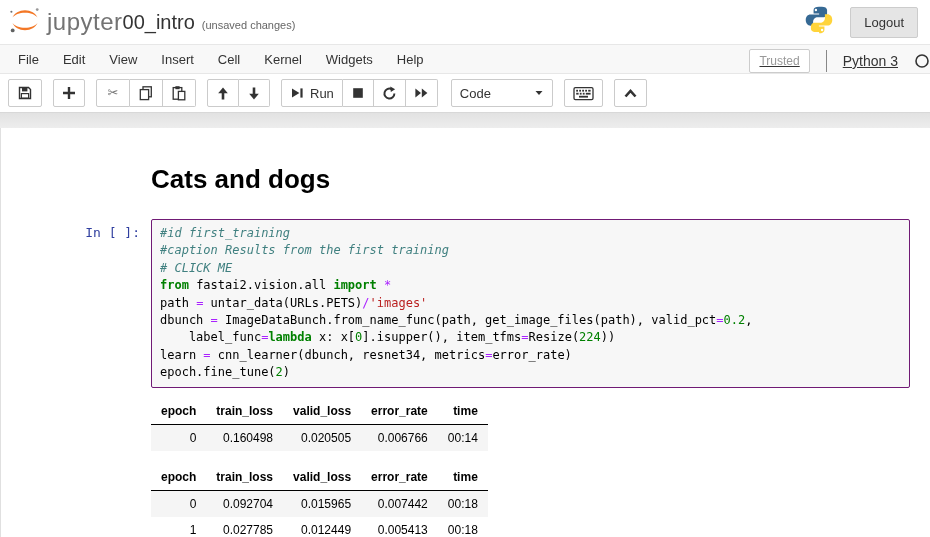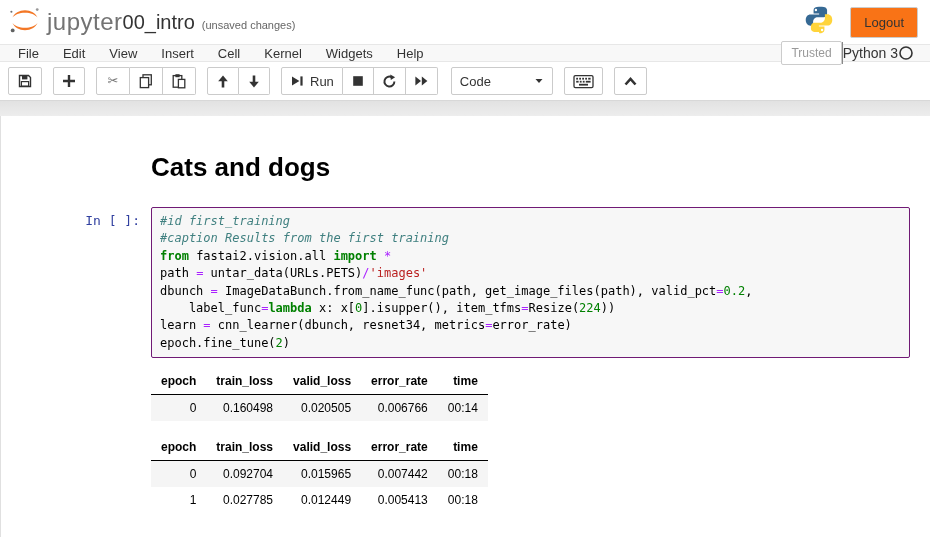--- a/index.html
+++ b/index.html
@@ -10,27 +10,27 @@
     background: #fff; color: #333; overflow: hidden;
   }
 
   
   .header { height: 44px; display: flex; align-items: center; padding: 0 12px 0 8px; background:#fff; }
   .logo { display:flex; align-items:center; cursor:pointer; }
   .logo-text { font-size: 24px; color: #737373; margin-left: 5px; letter-spacing: .5px; }
   .nb-title { font-size: 20px; color: #333; cursor: text; }
   .checkpoint { font-size: 11px; color: #666; margin-left: 7px; padding-top: 5px; }
   .header-right { margin-left: auto; display: flex; align-items: center; gap: 16px; }
-  .logout-btn { border:1px solid #ccc; background:#f97316; border-radius:2px; padding:7px 13px; font-size:13px; color:#333; cursor:pointer; font-family:inherit; }
-
-  
-  .menubar { height: 18px; background:#f8f8f8; border-top:1px solid #e7e7e7; border-bottom:1px solid #e7e7e7;
-             display:flex; align-items:center; padding: 0 16px 0 6px; font-size: 13px; }
+  .logout-btn { border:1px solid #ccc; background:#e5e5e5; border-radius:2px; padding:7px 13px; font-size:13px; color:#333; cursor:pointer; font-family:inherit; }
+
+  
+  .menubar { height: 30px; background:#f8f8f8; border-top:1px solid #e7e7e7; border-bottom:1px solid #e7e7e7;
+             display:flex; align-items:flex-end; padding: 0 0 0 6px; font-size: 13px; }
   .menu-item { padding: 6px 12px; cursor: pointer; color:#333; }
-  .menubar-right { margin-left:auto; display:flex; align-items:center; gap:0; }
+  .menubar-right { margin-left:auto; display:flex; align-items:center; gap:16px;text-decoration:underline; }
   .trusted { border:1px solid #ccc; border-radius:2px; color:#999; font-size:12px; padding:4px 9px; background:#fff; }
   .kernel-sep { width:1px; height:22px; background:#888; }
   .kernel-name { font-size:14px; color:#333; }
   .kernel-ind { display:flex; align-items:center; }
 
   
   .toolbar { height: 38px; display:flex; align-items:center; padding: 0 8px; gap: 11px; background:#fff; }
   .btn-group { display:flex; }
   .tb-btn { height:28px; min-width:31px; padding:0 8px; background:#fff; border:1px solid #cbcbcb;
             display:flex; align-items:center; justify-content:center; gap:6px;
@@ -271,20 +271,21 @@
 <div class="nb-container">
 
   <h1 class="md-heading">Cats and dogs</h1>
 
   <div class="cell-row">
     <div class="prompt-col">In [ ]:</div>
     <div class="code-box">
       <div>
           <div class="code-line"><span class="tk-comment">#id first_training</span></div>
           <div class="code-line"><span class="tk-comment">#caption Results from the first training</span></div>
+          <div class="code-line"><span class="tk-comment"># CLICK ME</span></div>
           <div class="code-line"><span class="tk-kw">from</span><span> fastai2.vision.all </span><span class="tk-kw">import</span><span class="tk-op"> *</span></div>
           <div class="code-line"><span>path </span><span class="tk-op">=</span><span> untar_data(URLs.PETS)</span><span class="tk-op">/</span><span class="tk-str">'images'</span></div>
           <div class="code-line"><span>dbunch </span><span class="tk-op">=</span><span> ImageDataBunch.from_name_func(path, get_image_files(path), valid_pct</span><span class="tk-op">=</span><span class="tk-num">0.2</span><span>,</span></div>
           <div class="code-line"><span>    label_func</span><span class="tk-op">=</span><span class="tk-kw">lambda</span><span> x: x[</span><span class="tk-num">0</span><span>].isupper(), item_tfms</span><span class="tk-op">=</span><span>Resize(</span><span class="tk-num">224</span><span>))</span></div>
           <div class="code-line"><span>learn </span><span class="tk-op">=</span><span> cnn_learner(dbunch, resnet34, metrics</span><span class="tk-op">=</span><span>error_rate)</span></div>
           <div class="code-line"><span>epoch.fine_tune(</span><span class="tk-num">2</span><span>)</span></div>
         </div>
     </div>
   </div>
 

